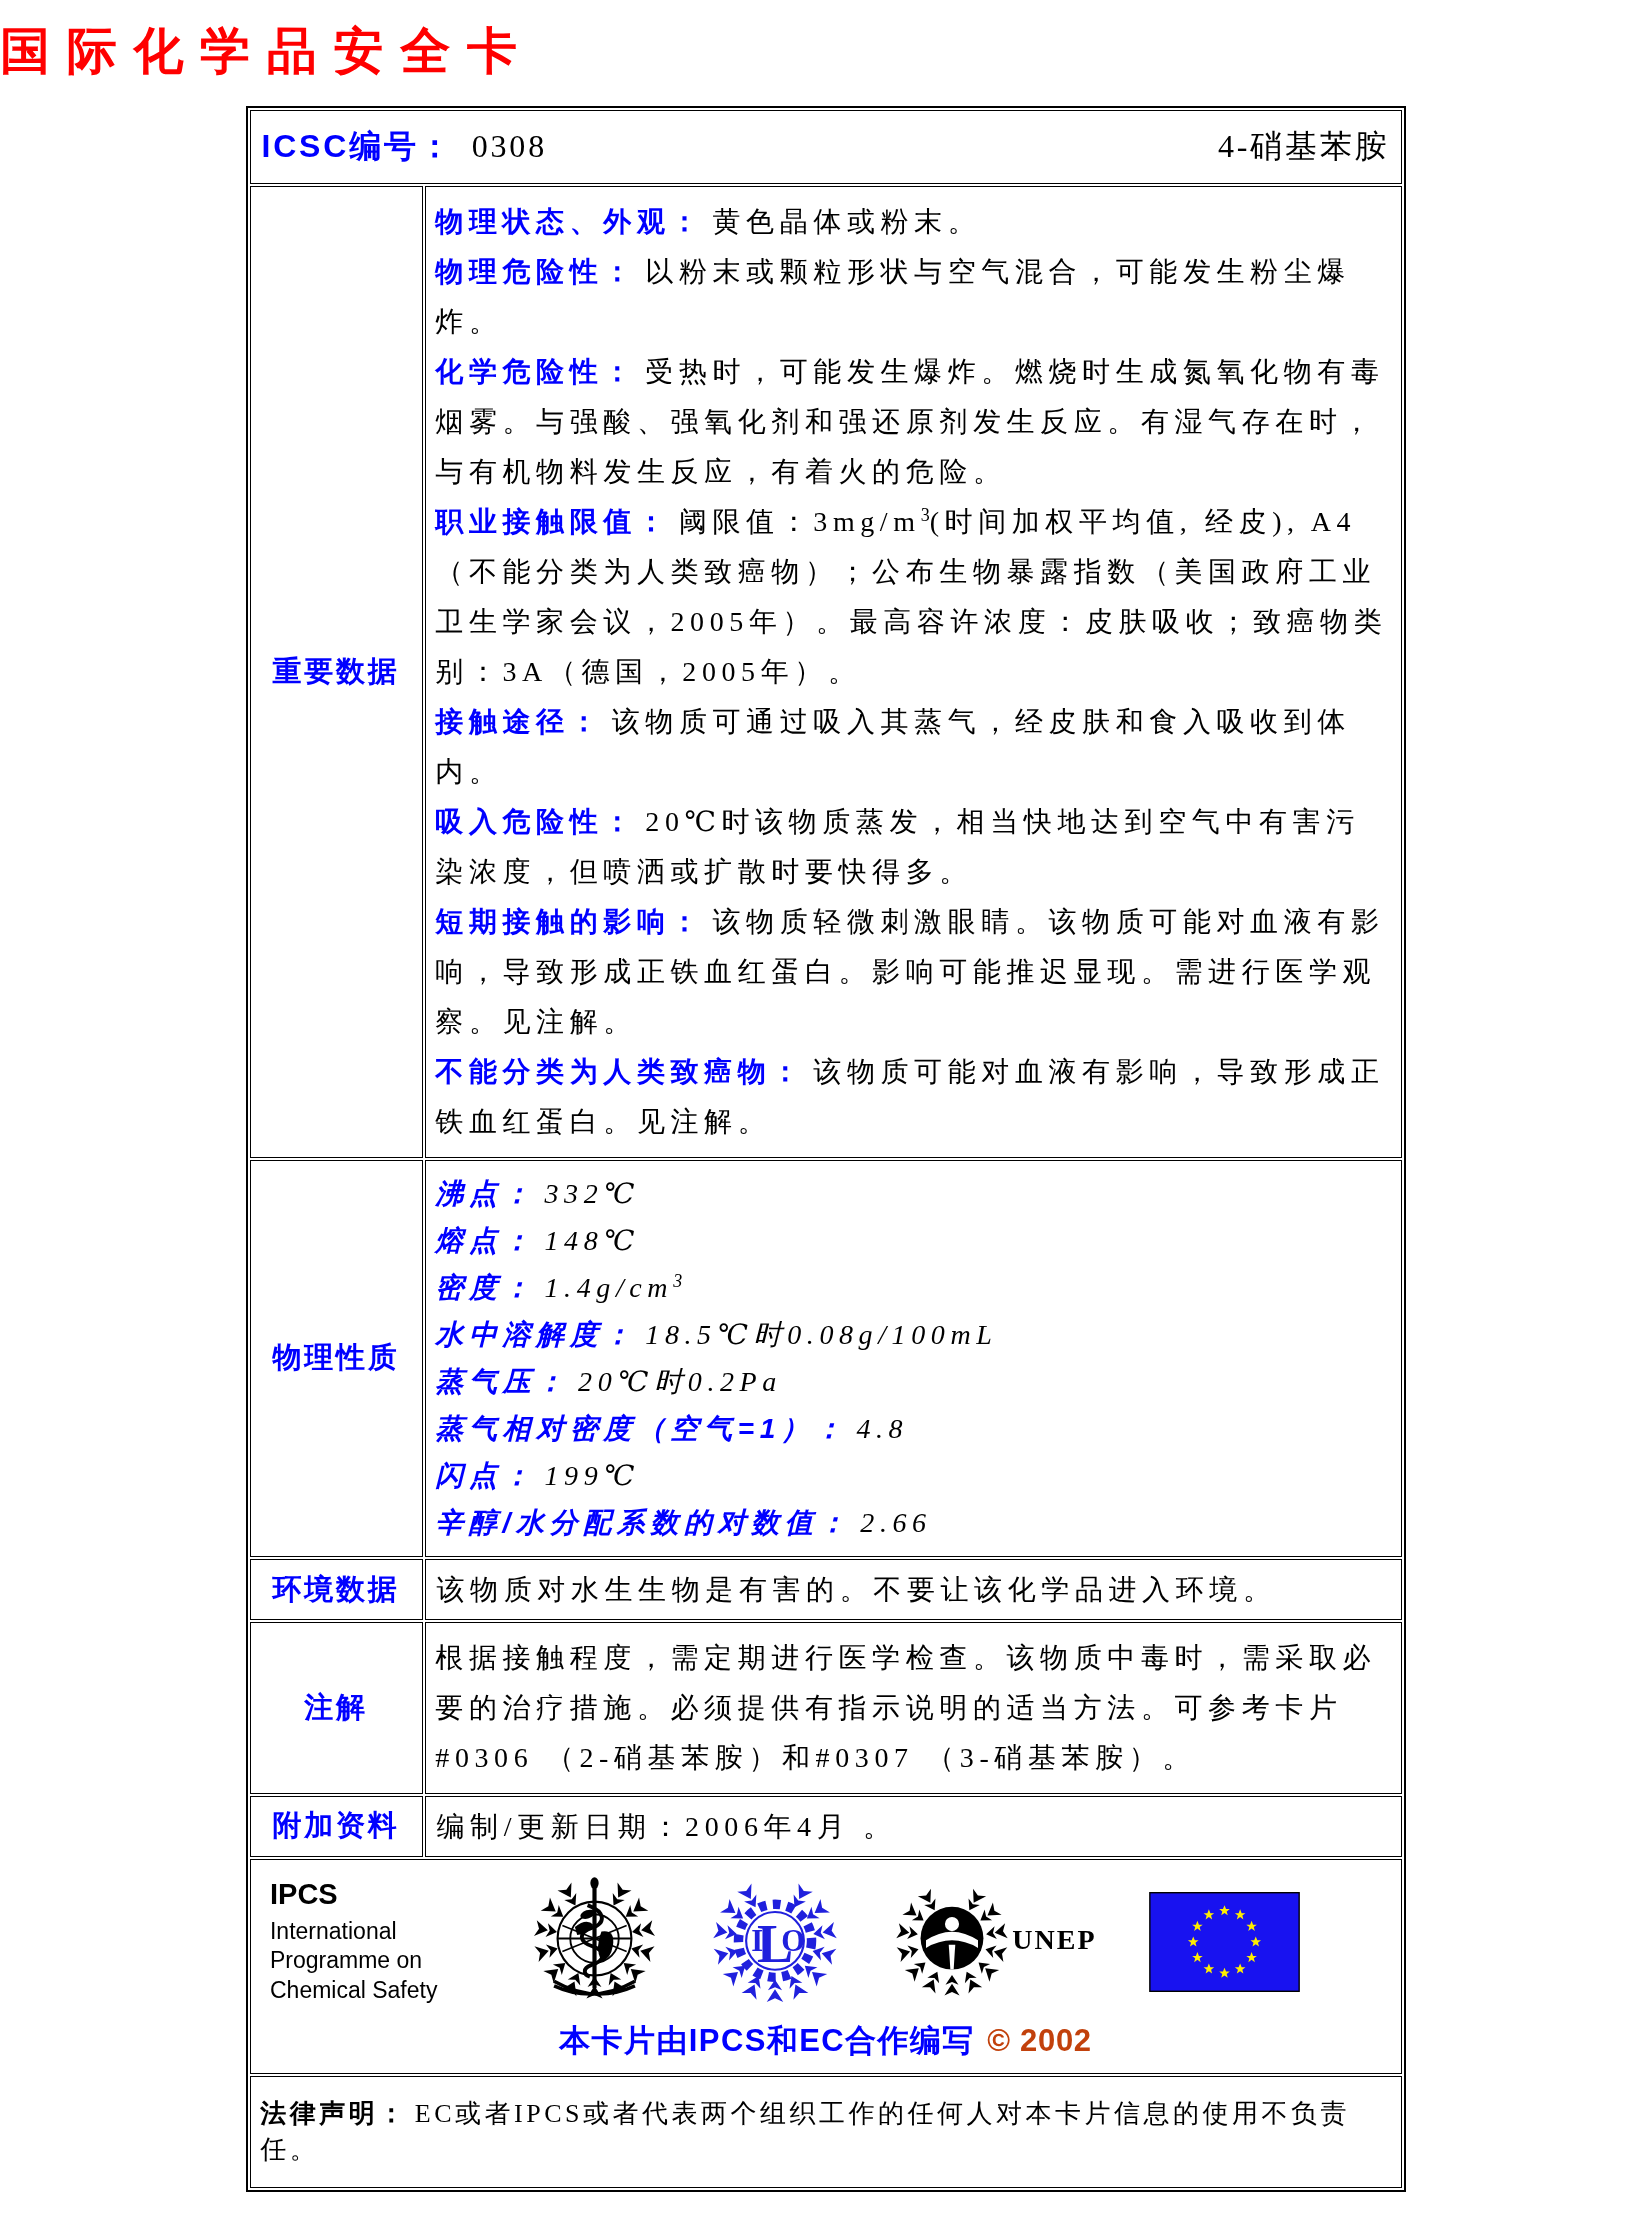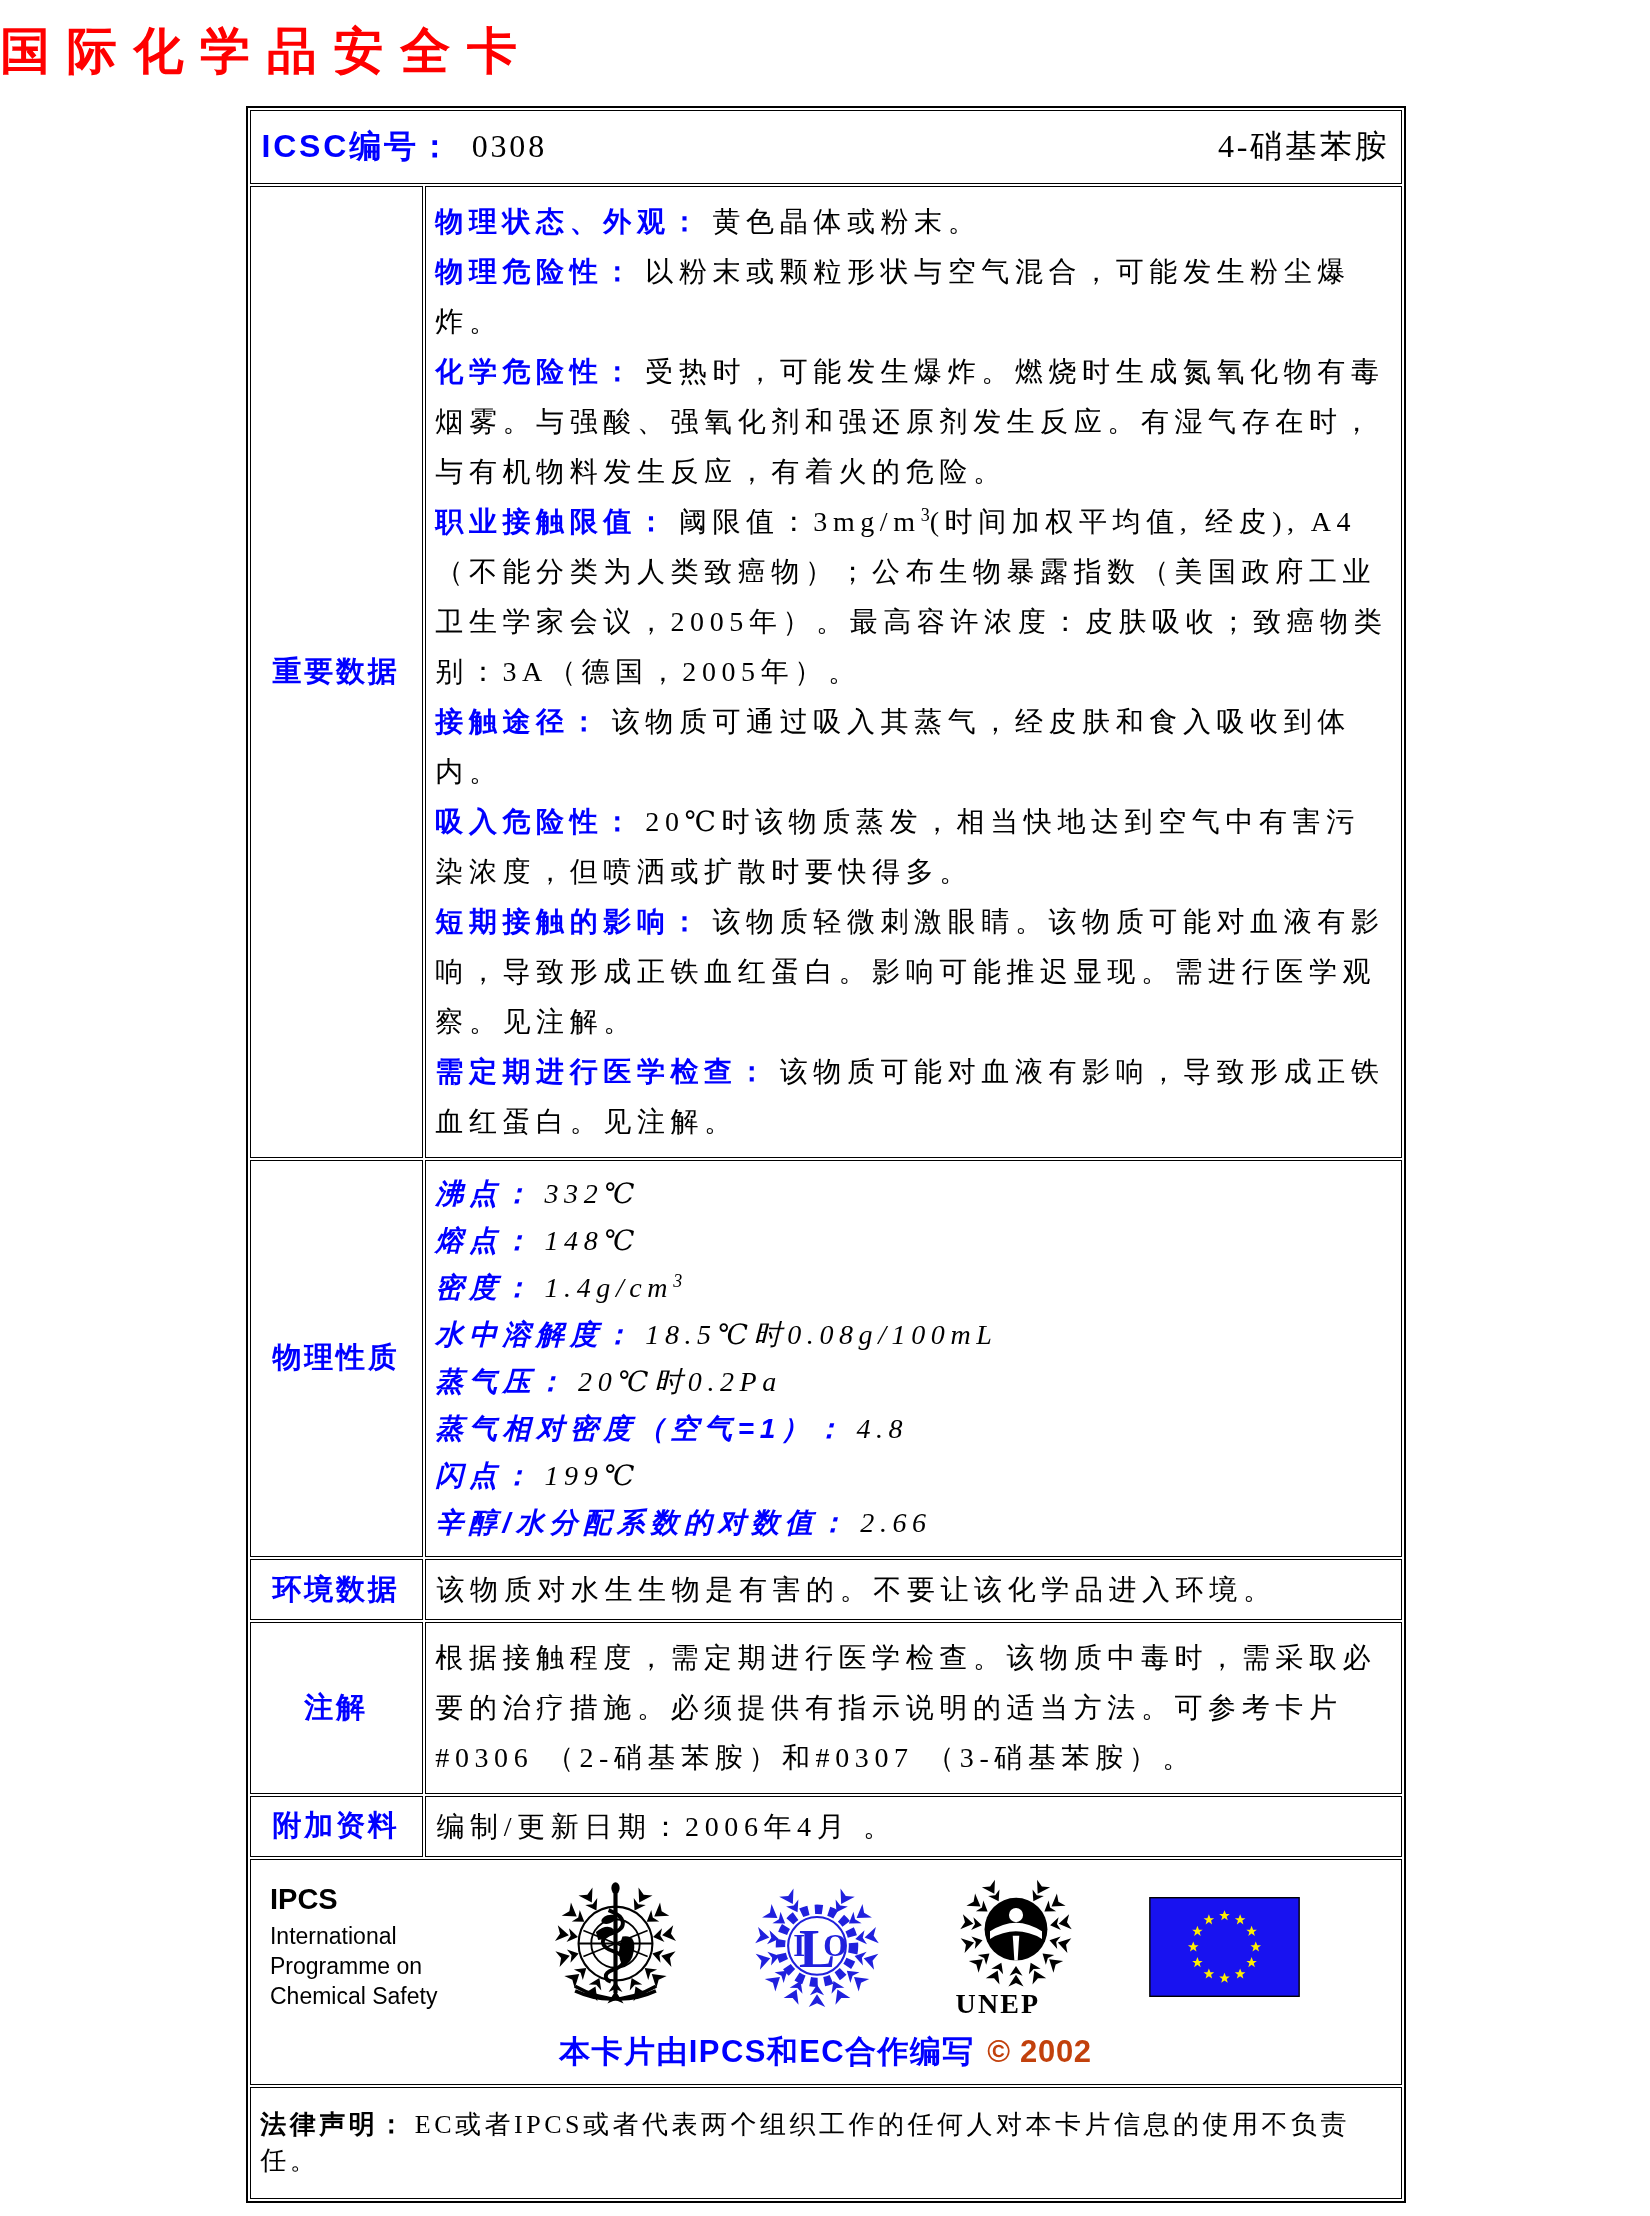--- a/index.html
+++ b/index.html
@@ -18,21 +18,21 @@
   .lbl{color:#0000ff;font-family:"Liberation Sans","DejaVu Sans",sans-serif;font-weight:bold;padding-right:8.4px;}
   .cline{min-height:50px;}
   .phys .cline{line-height:47px;min-height:47px;font-style:italic;}
   sup.sp{font-size:18px;letter-spacing:0;line-height:0;}
   td.slim{font-size:28px;letter-spacing:5.6px;line-height:45px;padding:7px 11px;}
   td.logos-cell{padding:15.3px 16.7px 11px 16.7px;}
   .logo-row{display:flex;align-items:center;justify-content:space-between;padding:0 84px 0 2.8px;}
   .ipcs-block{width:209px;font-family:"Liberation Sans","DejaVu Sans",sans-serif;}
   .ipcs-title{font-size:29px;font-weight:bold;margin-bottom:5.6px;}
   .ipcs-sub{font-size:23px;line-height:1.3;}
-  .unep-wrap{display:flex;flex-direction:column;}
+  .unep-wrap{display:flex;flex-direction:row;align-items:center;}
   .unep-label{font-family:"Liberation Serif","DejaVu Serif",serif;font-weight:bold;font-size:28px;
     letter-spacing:2.1px;margin-top:-4.2px;}
   .credit-line{text-align:center;margin-top:11px;font-size:31px;color:#0000ff;font-weight:bold;
     font-family:"Liberation Sans","DejaVu Sans",sans-serif;letter-spacing:1.4px;}
   .credit-line .copy{font-weight:bold;color:#c2410c;margin-left:12.5px;letter-spacing:0.7px;}
   td.legal-cell{font-size:26px;letter-spacing:3.5px;padding:18px 9.8px;line-height:1.4;}
   .legal-lbl{font-family:"Liberation Sans","DejaVu Sans",sans-serif;font-weight:bold;padding-right:7px;}
   svg{display:block;}
 </style>
 </head>
@@ -61,21 +61,21 @@
   <tr>
     <td class="rowlabel">重要数据</td>
     <td class="content">
       <div class="cline"><span class="lbl">物理状态、外观：</span><span>黄色晶体或粉末。</span></div>
       <div class="cline"><span class="lbl">物理危险性：</span><span>以粉末或颗粒形状与空气混合，可能发生粉尘爆炸。</span></div>
       <div class="cline"><span class="lbl">化学危险性：</span><span>受热时，可能发生爆炸。燃烧时生成氮氧化物有毒烟雾。与强酸、强氧化剂和强还原剂发生反应。有湿气存在时，与有机物料发生反应，有着火的危险。</span></div>
       <div class="cline"><span class="lbl">职业接触限值：</span><span>阈限值：3mg/m</span><sup class="sp">3</sup><span>(时间加权平均值, 经皮), A4（不能分类为人类致癌物）；公布生物暴露指数（美国政府工业卫生学家会议，2005年）。最高容许浓度：皮肤吸收；致癌物类别：3A（德国，2005年）。</span></div>
       <div class="cline"><span class="lbl">接触途径：</span><span>该物质可通过吸入其蒸气，经皮肤和食入吸收到体内。</span></div>
       <div class="cline"><span class="lbl">吸入危险性：</span><span>20℃时该物质蒸发，相当快地达到空气中有害污染浓度，但喷洒或扩散时要快得多。</span></div>
       <div class="cline"><span class="lbl">短期接触的影响：</span><span>该物质轻微刺激眼睛。该物质可能对血液有影响，导致形成正铁血红蛋白。影响可能推迟显现。需进行医学观察。见注解。</span></div>
-      <div class="cline"><span class="lbl">需定期进行医学检查：</span><span>该物质可能对血液有影响，导致形成正铁血红蛋白。见注解。</span></div>
+      <div class="cline"><span class="lbl">不能分类为人类致癌物：</span><span>该物质可能对血液有影响，导致形成正铁血红蛋白。见注解。</span></div>
     </td>
   </tr>
 
   <tr>
     <td class="rowlabel">物理性质</td>
     <td class="content phys">
       <div class="cline"><span class="lbl">沸点：</span><span>332℃</span></div>
       <div class="cline"><span class="lbl">熔点：</span><span>148℃</span></div>
       <div class="cline"><span class="lbl">密度：</span><span>1.4g/cm</span><sup class="sp">3</sup></div>
       <div class="cline"><span class="lbl">水中溶解度：</span><span>18.5℃时0.08g/100mL</span></div>

